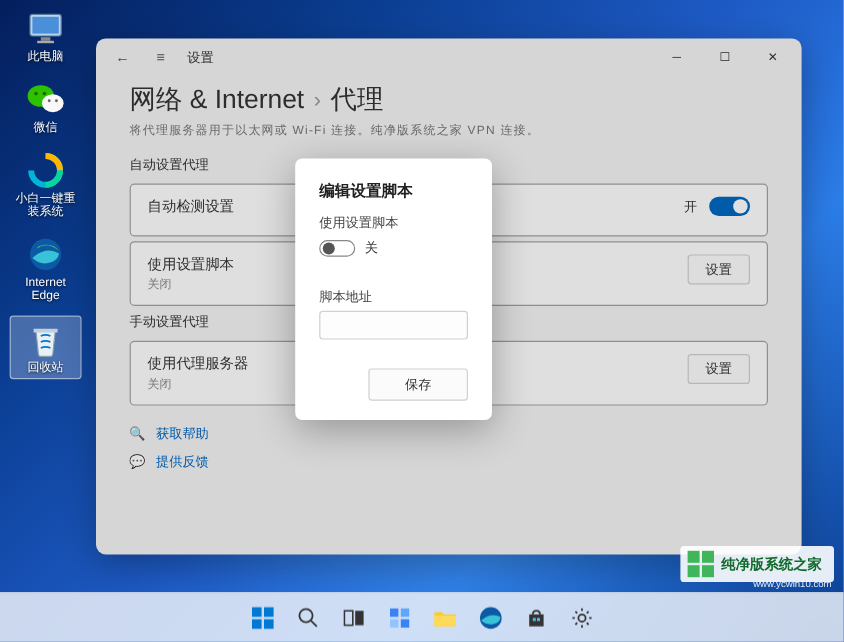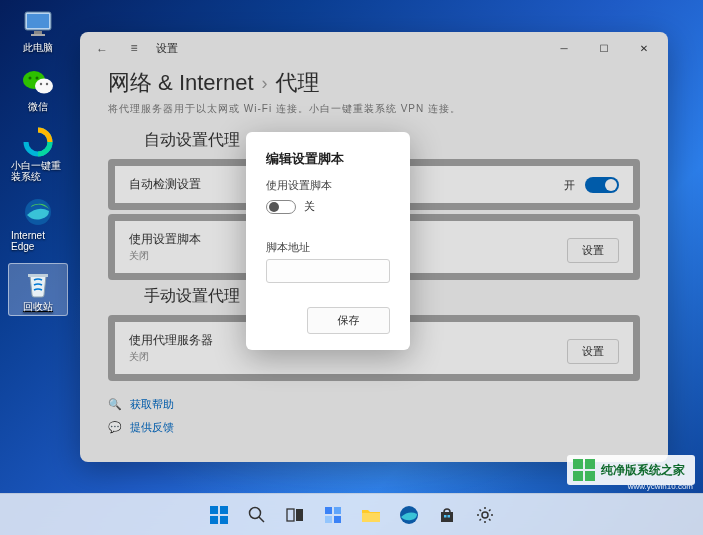--- a/index.html
+++ b/index.html
@@ -5,40 +5,40 @@
     * { margin: 0; padding: 0; box-sizing: border-box; font-family: "Segoe UI", "Microsoft YaHei", sans-serif; }
     body { width: 703px; height: 535px; overflow: hidden; position: relative; background: linear-gradient(135deg, #0a3d91 0%, #1e5bc6 30%, #2b7de9 60%, #0a3d91 100%); }
     
     
     .desktop-bg { position: absolute; inset: 0; background: radial-gradient(ellipse 400px 300px at 50% 60%, rgba(100,180,255,0.4), transparent 70%), linear-gradient(135deg, #041e5c 0%, #0a3d91 25%, #1e5bc6 50%, #2b7de9 70%, #0a3d91 100%); }
     .desktop-bg::before { content:""; position:absolute; left:20%; right:20%; top:55%; height:180px; background: radial-gradient(ellipse at center, rgba(120,200,255,0.5), transparent 70%); filter: blur(20px); }
     
     
     .desktop-icons { position: absolute; left: 8px; top: 5px; display: flex; flex-direction: column; gap: 8px; z-index: 1; }
     .desktop-icon { width: 60px; display: flex; flex-direction: column; align-items: center; gap: 2px; cursor: pointer; padding: 3px; border-radius: 3px; }
-    .desktop-icon.selected { background: rgba(255,255,255,0.25); border: 1px solid rgba(255,255,255,0.5); text-decoration: underline; }
+    .desktop-icon.selected { background: rgba(255,255,255,0.25); border: 1px solid rgba(255,255,255,0.5); }
     .desktop-icon .ico { width: 32px; height: 32px; display:flex; align-items:center; justify-content:center; }
-    .desktop-icon .lbl { color: #fff; font-size: 10px; text-align: left; text-shadow: 0 1px 2px rgba(0,0,0,0.8); line-height: 1.1; }
+    .desktop-icon .lbl { color: #fff; font-size: 10px; text-align: center; text-shadow: 0 1px 2px rgba(0,0,0,0.8); line-height: 1.1; }
     
     
     .settings-window { position: absolute; left: 80px; top: 32px; width: 588px; height: 430px; background: #f3f3f3; border-radius: 8px; box-shadow: 0 8px 32px rgba(0,0,0,0.3); display: flex; flex-direction: column; overflow: hidden; z-index: 2; }
     .titlebar { height: 32px; display: flex; align-items: center; padding: 0 4px; }
     .titlebar-left { display: flex; align-items: center; gap: 12px; padding-left: 8px; flex: 1; }
     .titlebar-left .nav-btn { width: 20px; height: 20px; display:flex; align-items:center; justify-content:center; color: #555; font-size: 12px; }
     .titlebar-title { font-size: 11px; color: #333; }
     .win-controls { display: flex; }
     .win-btn { width: 40px; height: 28px; display:flex; align-items:center; justify-content:center; color: #333; font-size: 10px; }
     
     .settings-body { flex: 1; padding: 4px 28px 12px 28px; overflow: hidden; }
     .breadcrumb { display: flex; align-items: center; gap: 8px; font-size: 22px; color: #333; margin-bottom: 4px; }
     .breadcrumb .sep { color: #999; font-size: 18px; }
     .subtitle { font-size: 10px; color: #777; margin-bottom: 14px; letter-spacing: 1px; }
     
-    .section-title { font-size: 16px; color: #333; margin-bottom: 8px; margin-top: 6px; margin-left: 36px; }
-    .row-card { background: #fdfdfd; border: 7px solid #a3a3a3; border-radius: 4px; padding: 10px 14px; display: flex; align-items: flex-end; margin-bottom: 4px; min-height: 44px; }
+    .section-title { font-size: 11px; color: #333; margin-bottom: 8px; margin-top: 6px; }
+    .row-card { background: #fdfdfd; border: 1px solid #a3a3a3; border-radius: 4px; padding: 10px 14px; display: flex; align-items: flex-start; margin-bottom: 4px; min-height: 44px; }
     .row-card .row-text { flex: 1; }
     .row-card .row-label { font-size: 12px; color: #333; }
     .row-card .row-sub { font-size: 10px; color: #888; margin-top: 1px; }
     .row-card .row-right { display:flex; align-items:center; gap: 10px; }
     .toggle-on { width: 34px; height: 16px; background: #0067c0; border-radius: 8px; position: relative; }
     .toggle-on::after { content:""; position:absolute; right:2px; top:2px; width:12px; height:12px; background:#fff; border-radius:50%; }
     .toggle-label { font-size: 11px; color: #333; }
     .row-btn { border: 1px solid #d0d0d0; background: #fbfbfb; padding: 4px 14px; border-radius: 3px; font-size: 11px; color: #333; }
     
     .help-links { margin-top: 16px; display:flex; flex-direction:column; gap: 8px; }
@@ -143,21 +143,21 @@
       <div class="win-btn">☐</div>
       <div class="win-btn">✕</div>
     </div>
   </div>
   <div class="settings-body">
     <div class="breadcrumb">
       <span>网络 &amp; Internet</span>
       <span class="sep">›</span>
       <span>代理</span>
     </div>
-    <div class="subtitle">将代理服务器用于以太网或 Wi-Fi 连接。小白一键重装系统 VPN 连接。</div>
+    <div class="subtitle">将代理服务器用于以太网或 Wi-Fi 连接。纯净版系统之家 VPN 连接。</div>
 
     <div class="section-title">自动设置代理</div>
     <div class="row-card">
       <div class="row-text">
           <div class="row-label">自动检测设置</div>
         </div>
       <div class="row-right">
         <span class="toggle-label">开</span>
         <div class="toggle-on"></div>
       </div>

